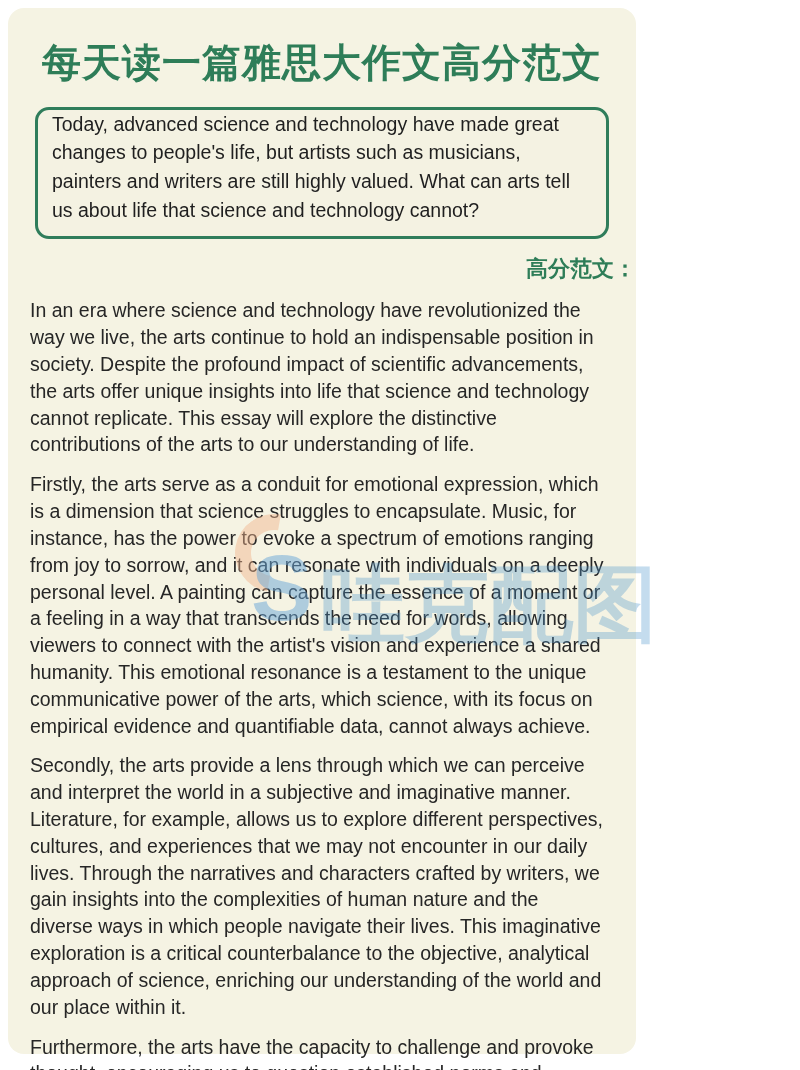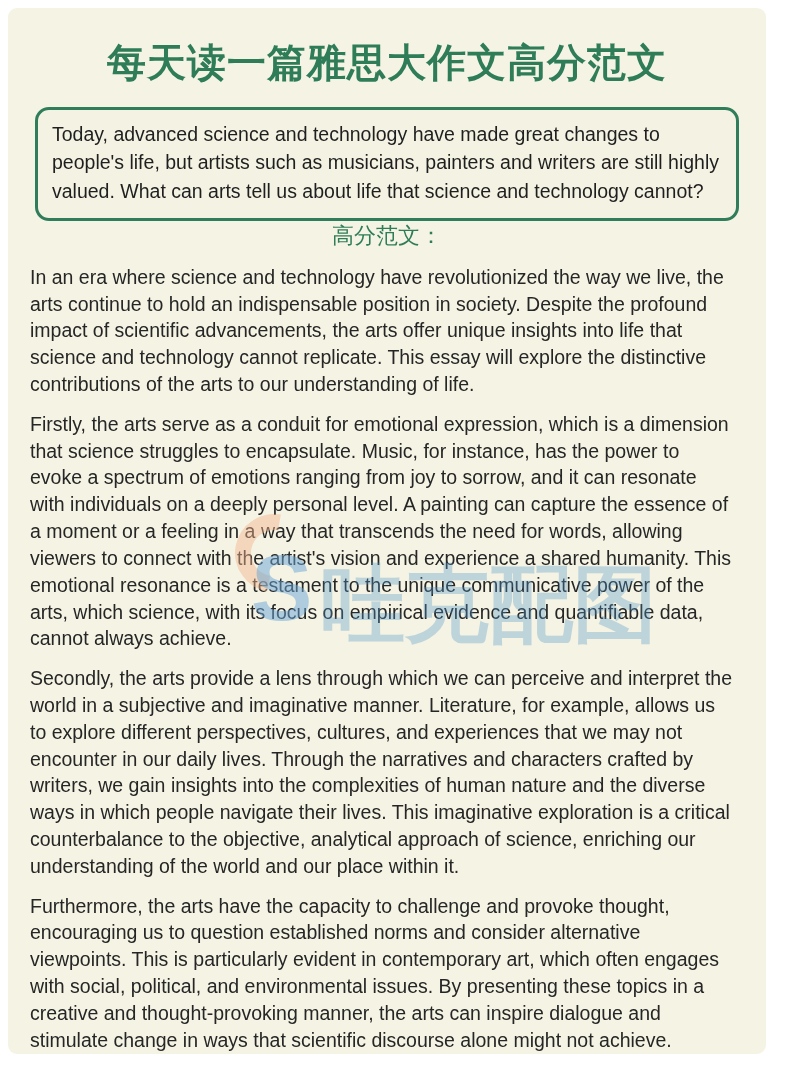--- a/index.html
+++ b/index.html
@@ -8,50 +8,51 @@
     background: #ffffff;
     width: 800px;
     height: 1070px;
     font-family: "Liberation Sans", sans-serif;
     overflow: hidden;
   }
   .card {
     position: absolute;
     left: 8px;
     top: 8px;
-    width: 758px;
+    width: 628px;
     height: 1046px;
     background: #f5f3e3;
-    border-radius: 9px;
+    border-radius: 16px;
     box-sizing: border-box;
     padding-top: 26px;
   }
   .page-title {
     text-align: center;
     font-size: 39px;
     font-weight: bold;
     color: #2e7d58;
     letter-spacing: 1px;
     line-height: 1.2;
     margin: 6px 0 0 0;
   }
   .prompt-box {
     margin: 20px 27px 0 27px;
     border: 3.5px solid #2f7d5b;
     border-radius: 14px;
-    padding: 10px 14px 12px 14px;
+    padding: 0 14px 12px 14px;
     font-size: 19.5px;
     line-height: 1.47;
     color: #1f1f1f;
     background: #f4f2e2;
   }
   .section-label {
-    text-align: center;
+    margin-top: 15px;
+    text-align: right;
     font-size: 22px;
-    font-weight: normal;
+    font-weight: bold;
     color: #2e7d58;
   }
   .essay {
     position: relative;
     z-index: 1;
   }
   .essay p {
     margin: 13px 31px 0 22px;
     font-size: 19.5px;
     line-height: 1.375;

